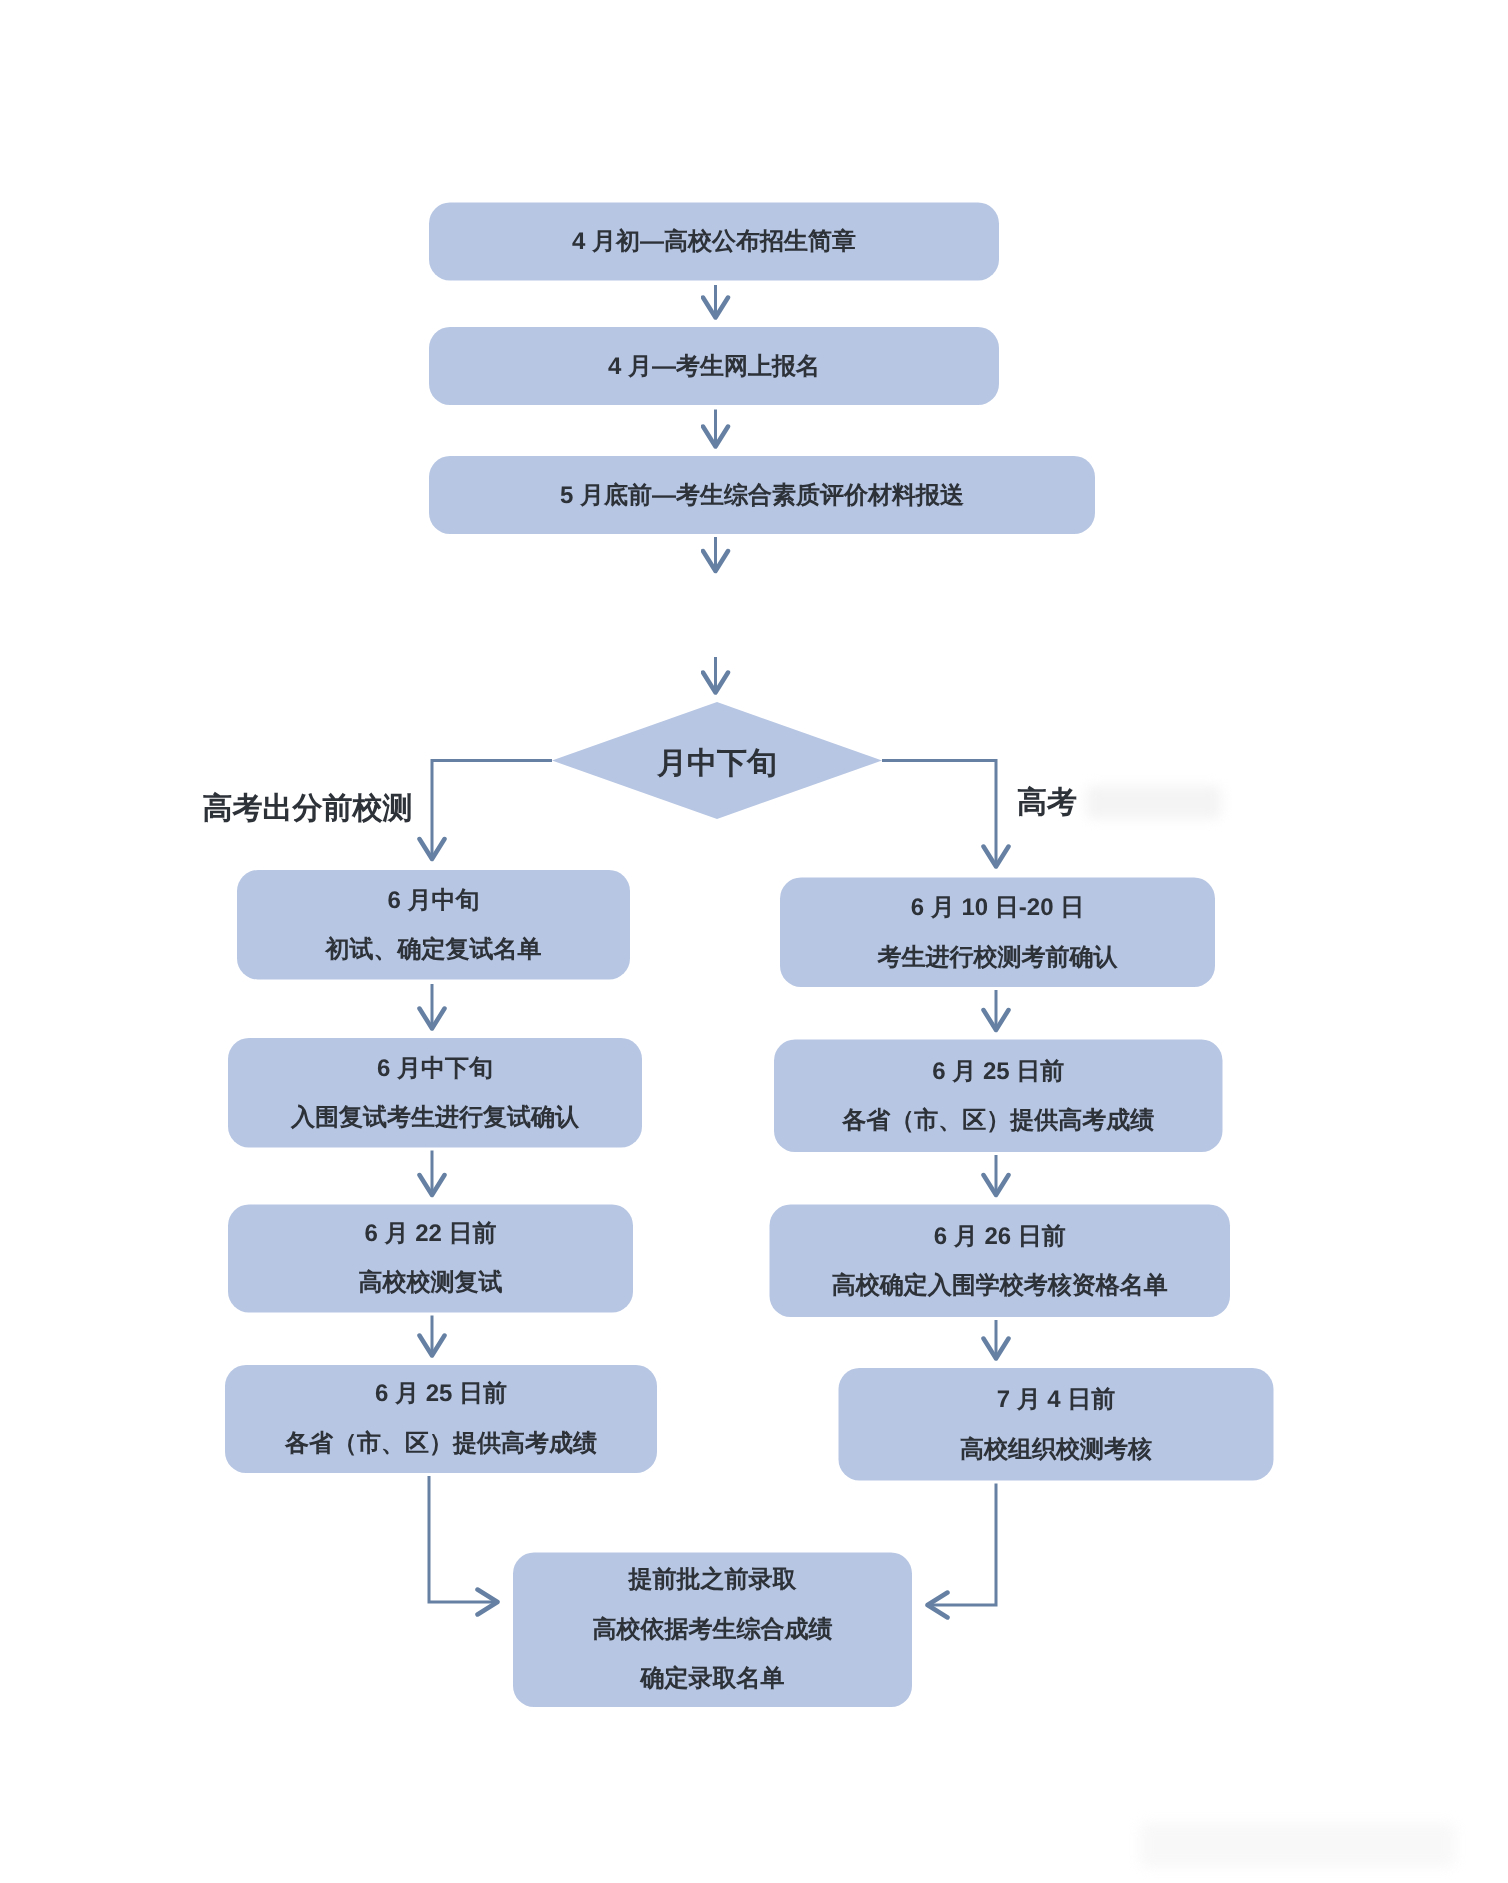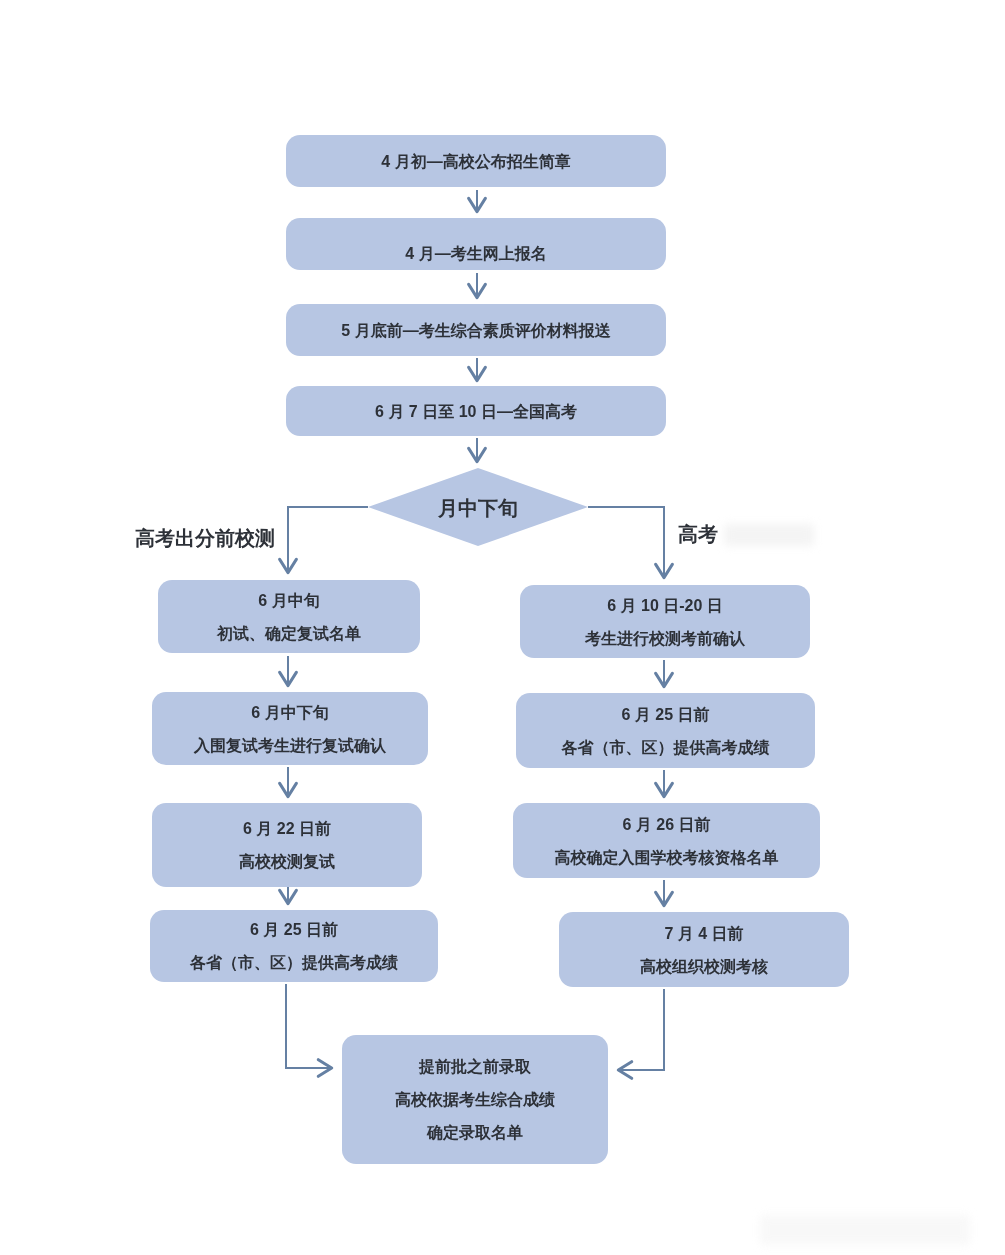--- a/index.html
+++ b/index.html
@@ -67,45 +67,42 @@
       <path d="M664,880 L664,904" marker-end="url(#arrow)"></path>
       <path d="M286,984 L286,1068 L330,1068" marker-end="url(#arrow)"></path>
       <path d="M664,989 L664,1070 L620,1070" marker-end="url(#arrow)"></path>
     </g>
     <polygon points="478,468 588,507 478,546 368,507" fill="#b7c6e3"></polygon>
   </svg>
 
   <div class="node" style="left:286px;top:135px;width:380px;height:52px;">
     <span>4 月初—高校公布招生简章</span>
   </div>
-  <div class="node" style="left:286px;top:218px;width:380px;height:52px;justify-content:flex-end;">
+  <div class="node" style="left:286px;top:218px;width:380px;height:52px;">
     <span>4 月—考生网上报名</span>
   </div>
-  <div class="node" style="left:286px;top:304px;width:380px;height:52px;">
+  <div class="node" style="left:286px;top:304px;width:444px;height:52px;">
     <span>5 月底前—考生综合素质评价材料报送</span>
-  </div>
-  <div class="node" style="left:286px;top:386px;width:380px;height:50px;">
-    <span>6 月 7 日至 10 日—全国高考</span>
   </div>
 
   <div class="decision-label" style="left:408px;top:495px;width:140px;">月中下旬</div>
 
   <div class="branch-label" style="left:135px;top:525px;">高考出分前校测</div>
   <div class="branch-label" style="left:678px;top:521px;">高考</div>
   <div class="smudge" style="left:724px;top:524px;width:90px;height:22px;"></div>
 
   <div class="node" style="left:158px;top:580px;width:262px;height:73px;">
     <span>6 月中旬</span>
     <span>初试、确定复试名单</span>
   </div>
   <div class="node" style="left:152px;top:692px;width:276px;height:73px;">
     <span>6 月中下旬</span>
     <span>入围复试考生进行复试确认</span>
   </div>
-  <div class="node" style="left:152px;top:803px;width:270px;height:84px;">
+  <div class="node" style="left:152px;top:803px;width:270px;height:72px;">
     <span>6 月 22 日前</span>
     <span>高校校测复试</span>
   </div>
   <div class="node" style="left:150px;top:910px;width:288px;height:72px;">
     <span>6 月 25 日前</span>
     <span>各省（市、区）提供高考成绩</span>
   </div>
 
   <div class="node" style="left:520px;top:585px;width:290px;height:73px;">
     <span>6 月 10 日-20 日</span>
@@ -117,21 +114,21 @@
   </div>
   <div class="node" style="left:513px;top:803px;width:307px;height:75px;">
     <span>6 月 26 日前</span>
     <span>高校确定入围学校考核资格名单</span>
   </div>
   <div class="node" style="left:515px;top:912px;width:290px;height:75px;margin-left:44px;">
     <span>7 月 4 日前</span>
     <span>高校组织校测考核</span>
   </div>
 
-  <div class="node" style="left:342px;top:1035px;width:266px;height:129px;">
+  <div class="node" style="left:342px;top:1035px;width:266px;height:103px;">
     <span>提前批之前录取</span>
     <span>高校依据考生综合成绩</span>
     <span>确定录取名单</span>
   </div>
 
   <div class="smudge" style="left:760px;top:1215px;width:210px;height:30px;opacity:0.6;"></div>
 
 </div>
 
 </body></html>

